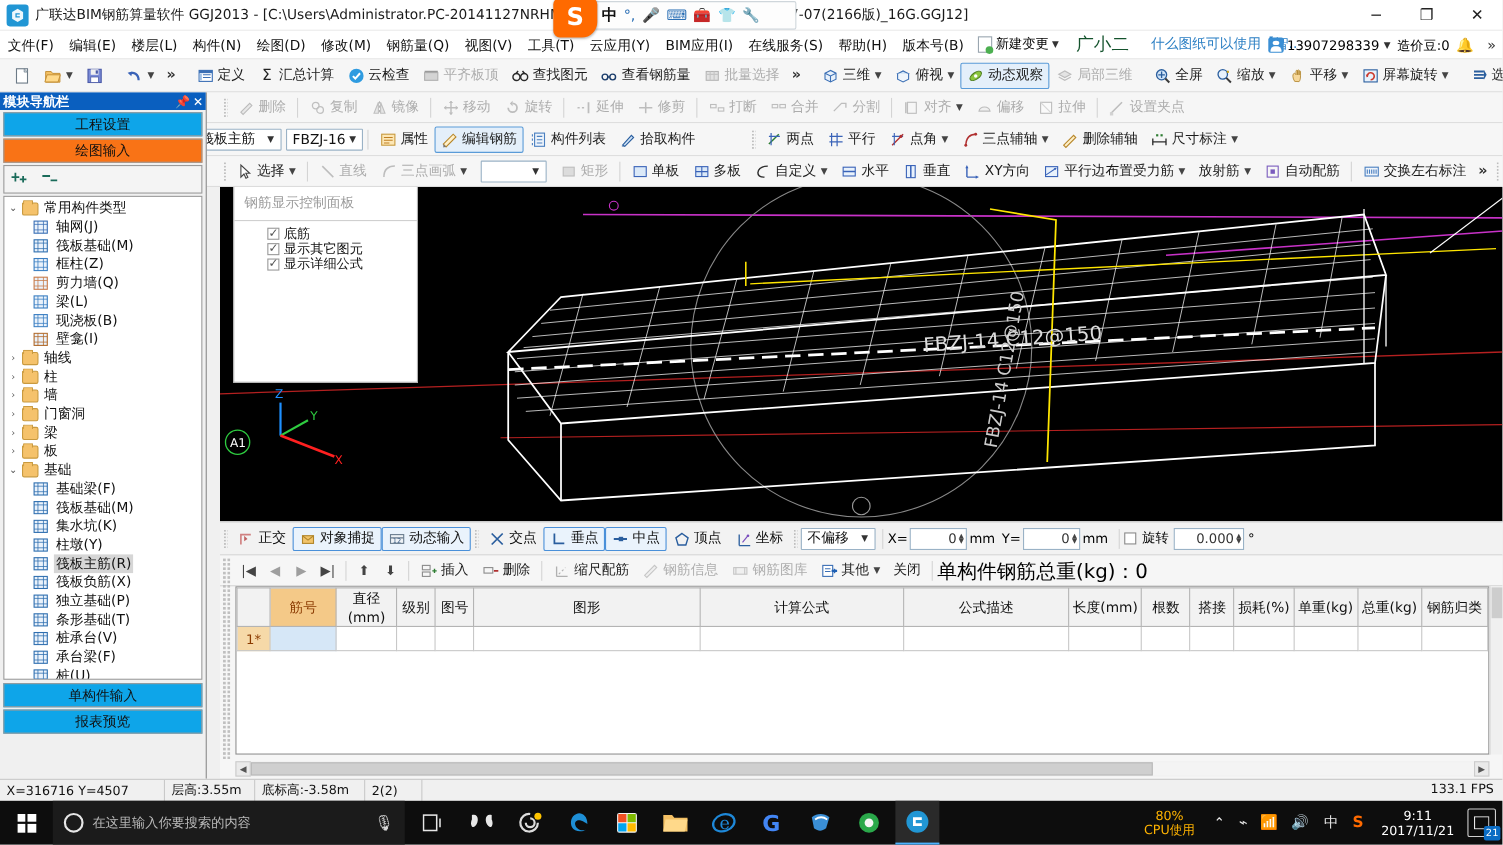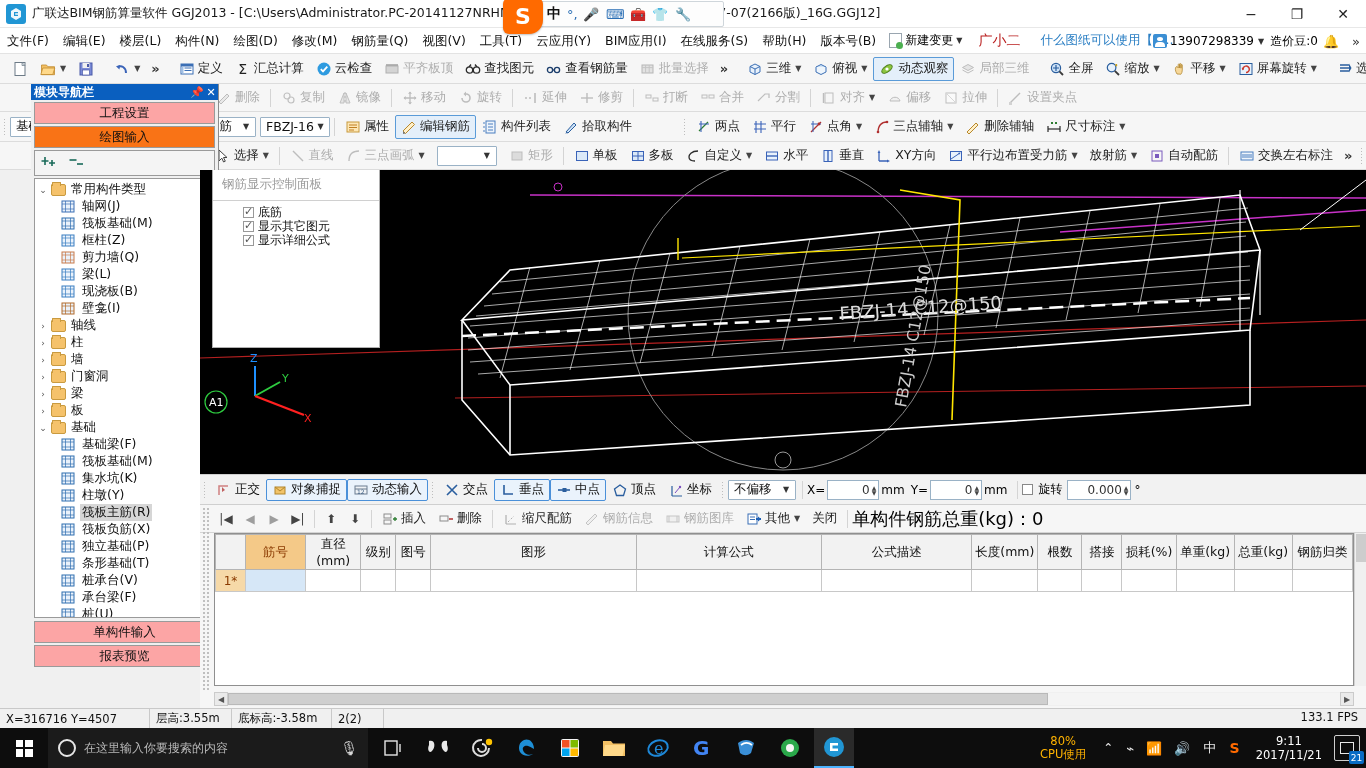--- a/index.html
+++ b/index.html
@@ -52,21 +52,21 @@
     background:#ffffff; display:flex; align-items:center; border-bottom:1px solid #e3e3e3;
   }
   .menu-item { padding:0 7px; font-size:12.5px; color:#111; line-height:26px; white-space:nowrap; }
   .mb-newchange { display:flex; align-items:center; gap:3px; padding:0 6px; }
   .mb-doc-ico {
     width:13px; height:15px; background:#fff; border:1px solid #9aa6b0; position:relative;
   }
   .mb-doc-ico:after { content:""; position:absolute; right:-2px; bottom:-2px; width:7px; height:7px;
     background:#4caf50; border-radius:50%; }
   .mb-caret { font-size:8px; color:#333; }
-  .mb-user { padding:0 10px; color:#b91c1c; font-size:14px; }
+  .mb-user { padding:0 10px; color:#14532d; font-size:16px; }
   .mb-ad { color:#2b7fc4; font-size:12.5px; padding:0 10px; }
   .mb-phone-ico { width:14px;height:14px;background:#3b8fd4;border-radius:2px;display:inline-block;
      position:relative; margin-right:3px; }
   .mb-phone-ico:after{content:"";position:absolute;left:4px;top:3px;width:6px;height:4px;border-radius:50%;background:#fff;}
   .mb-phone-ico:before{content:"";position:absolute;left:2px;top:8px;width:10px;height:5px;border-radius:4px 4px 0 0;background:#fff;}
   .mb-right { position:absolute; right:0; top:0; height:26px; display:flex; align-items:center; }
   .mb-bell { color:#2b8fd4; font-size:13px; padding:0 6px; }
   .mb-chev { font-size:13px; color:#333; padding:0 6px; }
 
   
@@ -94,27 +94,27 @@
 
   .cbox {
     height:20px; border:1px solid #9ab2c6; background:#fff; font-size:12.5px; color:#111;
     display:flex; align-items:center; padding:0 2px 0 5px; border-radius:1px;
   }
   .cbox .cb-txt { flex:1; white-space:nowrap; }
   .cb-arrow { width:14px; text-align:center; font-size:8px; color:#333; }
 
   
   .leftpanel { position:absolute; left:0; top:84px; width:188px; height:624px; background:#f0f0f0;
-     border-right:1px solid #8c8c8c;margin-left:31px;}
+     border-right:1px solid #8c8c8c;}
   .lp-caption { height:16px; background:#0a5fbf; color:#fff; font-size:12px;
      display:flex; align-items:center; padding-left:3px; }
   .lp-caption .ttl { flex:1; font-weight:bold; }
   .lp-capbtn { width:14px; text-align:center; font-size:11px; color:#fff; }
   .lp-bar {
-    height:22px; margin:2px 3px 0 3px; background:#fca5a5;
+    height:22px; margin:2px 3px 0 3px; background:#0ea5e9;
     border:1px solid #9a9a9a; display:flex; align-items:center; justify-content:center;
     font-size:12.5px; color:#111;
   }
   .lp-bar.sel { background:#f97316; }
   .lp-toolrow { height:26px; margin:2px 3px 0 3px; background:#f4f4f4; border:1px solid #9a9a9a;
       display:flex; align-items:center; padding-left:6px; gap:10px; }
   .tree { margin:2px 3px 0 3px; background:#fff; border:1px solid #9a9a9a; height:440px;
       overflow:hidden; padding-top:2px; }
   .tnode { display:flex; align-items:center; height:17px; font-size:12.5px; color:#111; white-space:nowrap;}
   .tnode .exp { width:16px; text-align:center; font-size:9px; color:#555; }

